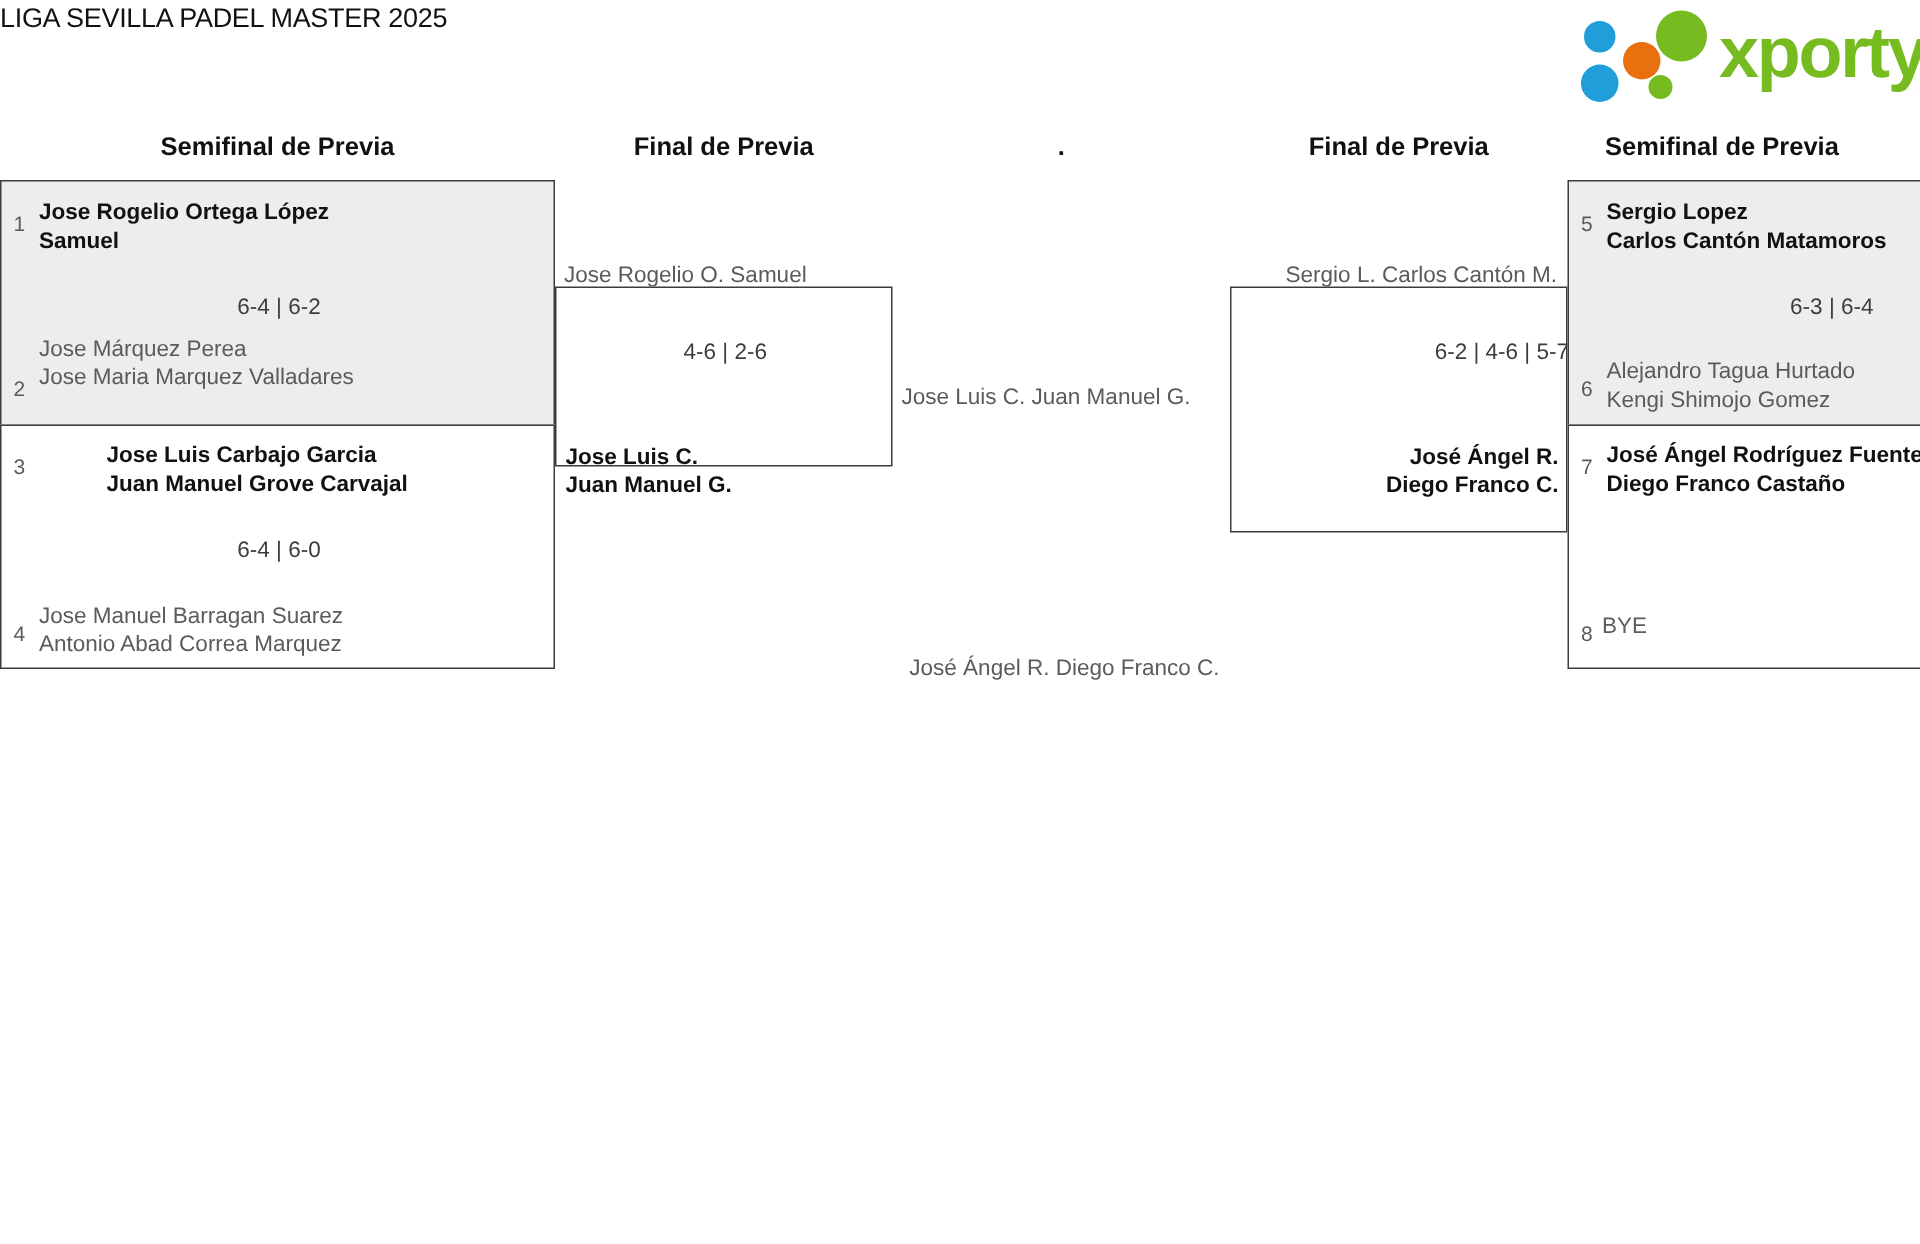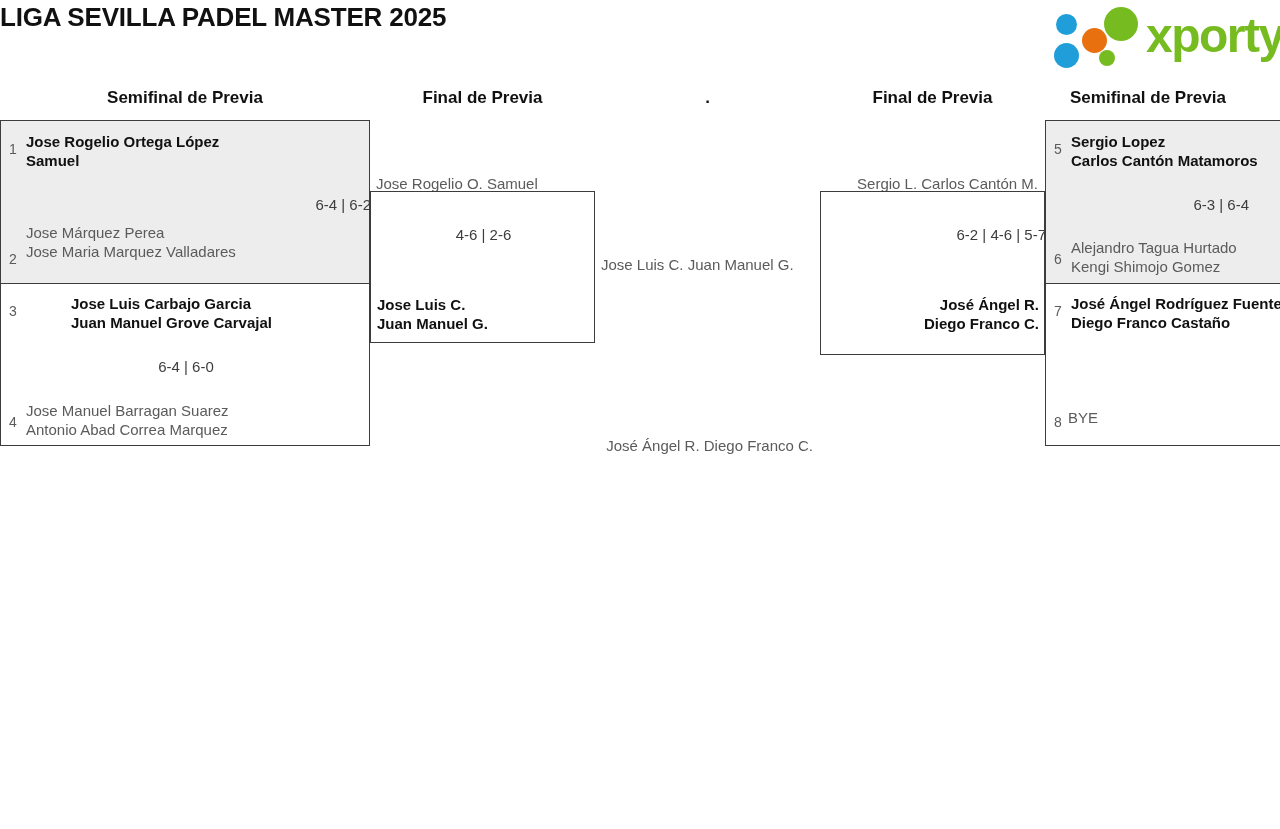--- a/index.html
+++ b/index.html
@@ -17,22 +17,22 @@
     position: relative;
     height: 88px;
   }
   #title-block {
     position: absolute;
     left: 0px;
     top: 2px;
     line-height: 1.18;
   }
   #title-line-1 {
-    font-size: 26px;
-    font-weight: 700;
+    font-size: 18px;
+    font-weight: 400;
     letter-spacing: -0.2px;
     white-space: nowrap;
     color: #111111;
   }
   #title-line-2 {
     font-size: 25px;
     font-weight: 700;
     letter-spacing: -0.2px;
     white-space: nowrap;
     color: #111111;
@@ -151,21 +151,21 @@
 </div>
 
 <div id="bracket">
 
   <div class="match-box shaded" style="left:0px; top:0px; width:370px; height:164px;">
     <span class="seed" style="left:8px; top:21px;">1</span>
     <span class="team winner" style="left:25px; top:11px;">
       <span class="p1">Jose Rogelio Ortega López</span>
       <span class="p2">Samuel</span>
     </span>
-    <span class="score" style="left:0px; top:74px; width:370px; text-align:right;">6-4 | 6-2</span>
+    <span class="score" style="left:0px; top:74px; width:370px; text-align:center;">6-4 | 6-2</span>
     <span class="seed" style="left:8px; top:131px;">2</span>
     <span class="team loser" style="left:25px; top:102px;">
       <span class="p1">Jose Márquez Perea</span>
       <span class="p2">Jose Maria Marquez Valladares</span>
     </span>
   </div>
 
   <div class="match-box" style="left:0px; top:163px; width:370px; height:163px;">
     <span class="seed" style="left:8px; top:20px;">3</span>
     <span class="team winner" style="left:34px; top:10px;margin-left:36px;">
@@ -178,21 +178,21 @@
       <span class="p1">Jose Manuel Barragan Suarez</span>
       <span class="p2">Antonio Abad Correa Marquez</span>
     </span>
   </div>
 
   <span class="float-team loser" style="left:376px; top:22px;">
     <span class="p1">Jose Rogelio O.</span>
     <span class="p2">Samuel</span>
   </span>
 
-  <div class="match-box" style="left:370px; top:71px; width:225px; height:152px;">
+  <div class="match-box" style="left:370px; top:71px; width:225px; height:120px;">
     <span class="score" style="left:0px; top:33px; width:225px; text-align:center;">4-6 | 2-6</span>
     <span class="team winner" style="left:6px; top:103px;">
       <span class="p1">Jose Luis C.</span>
       <span class="p2">Juan Manuel G.</span>
     </span>
   </div>
 
   <span class="float-team loser" style="left:601px; top:103px;">
     <span class="p1">Jose Luis C.</span>
     <span class="p2">Juan Manuel G.</span>

